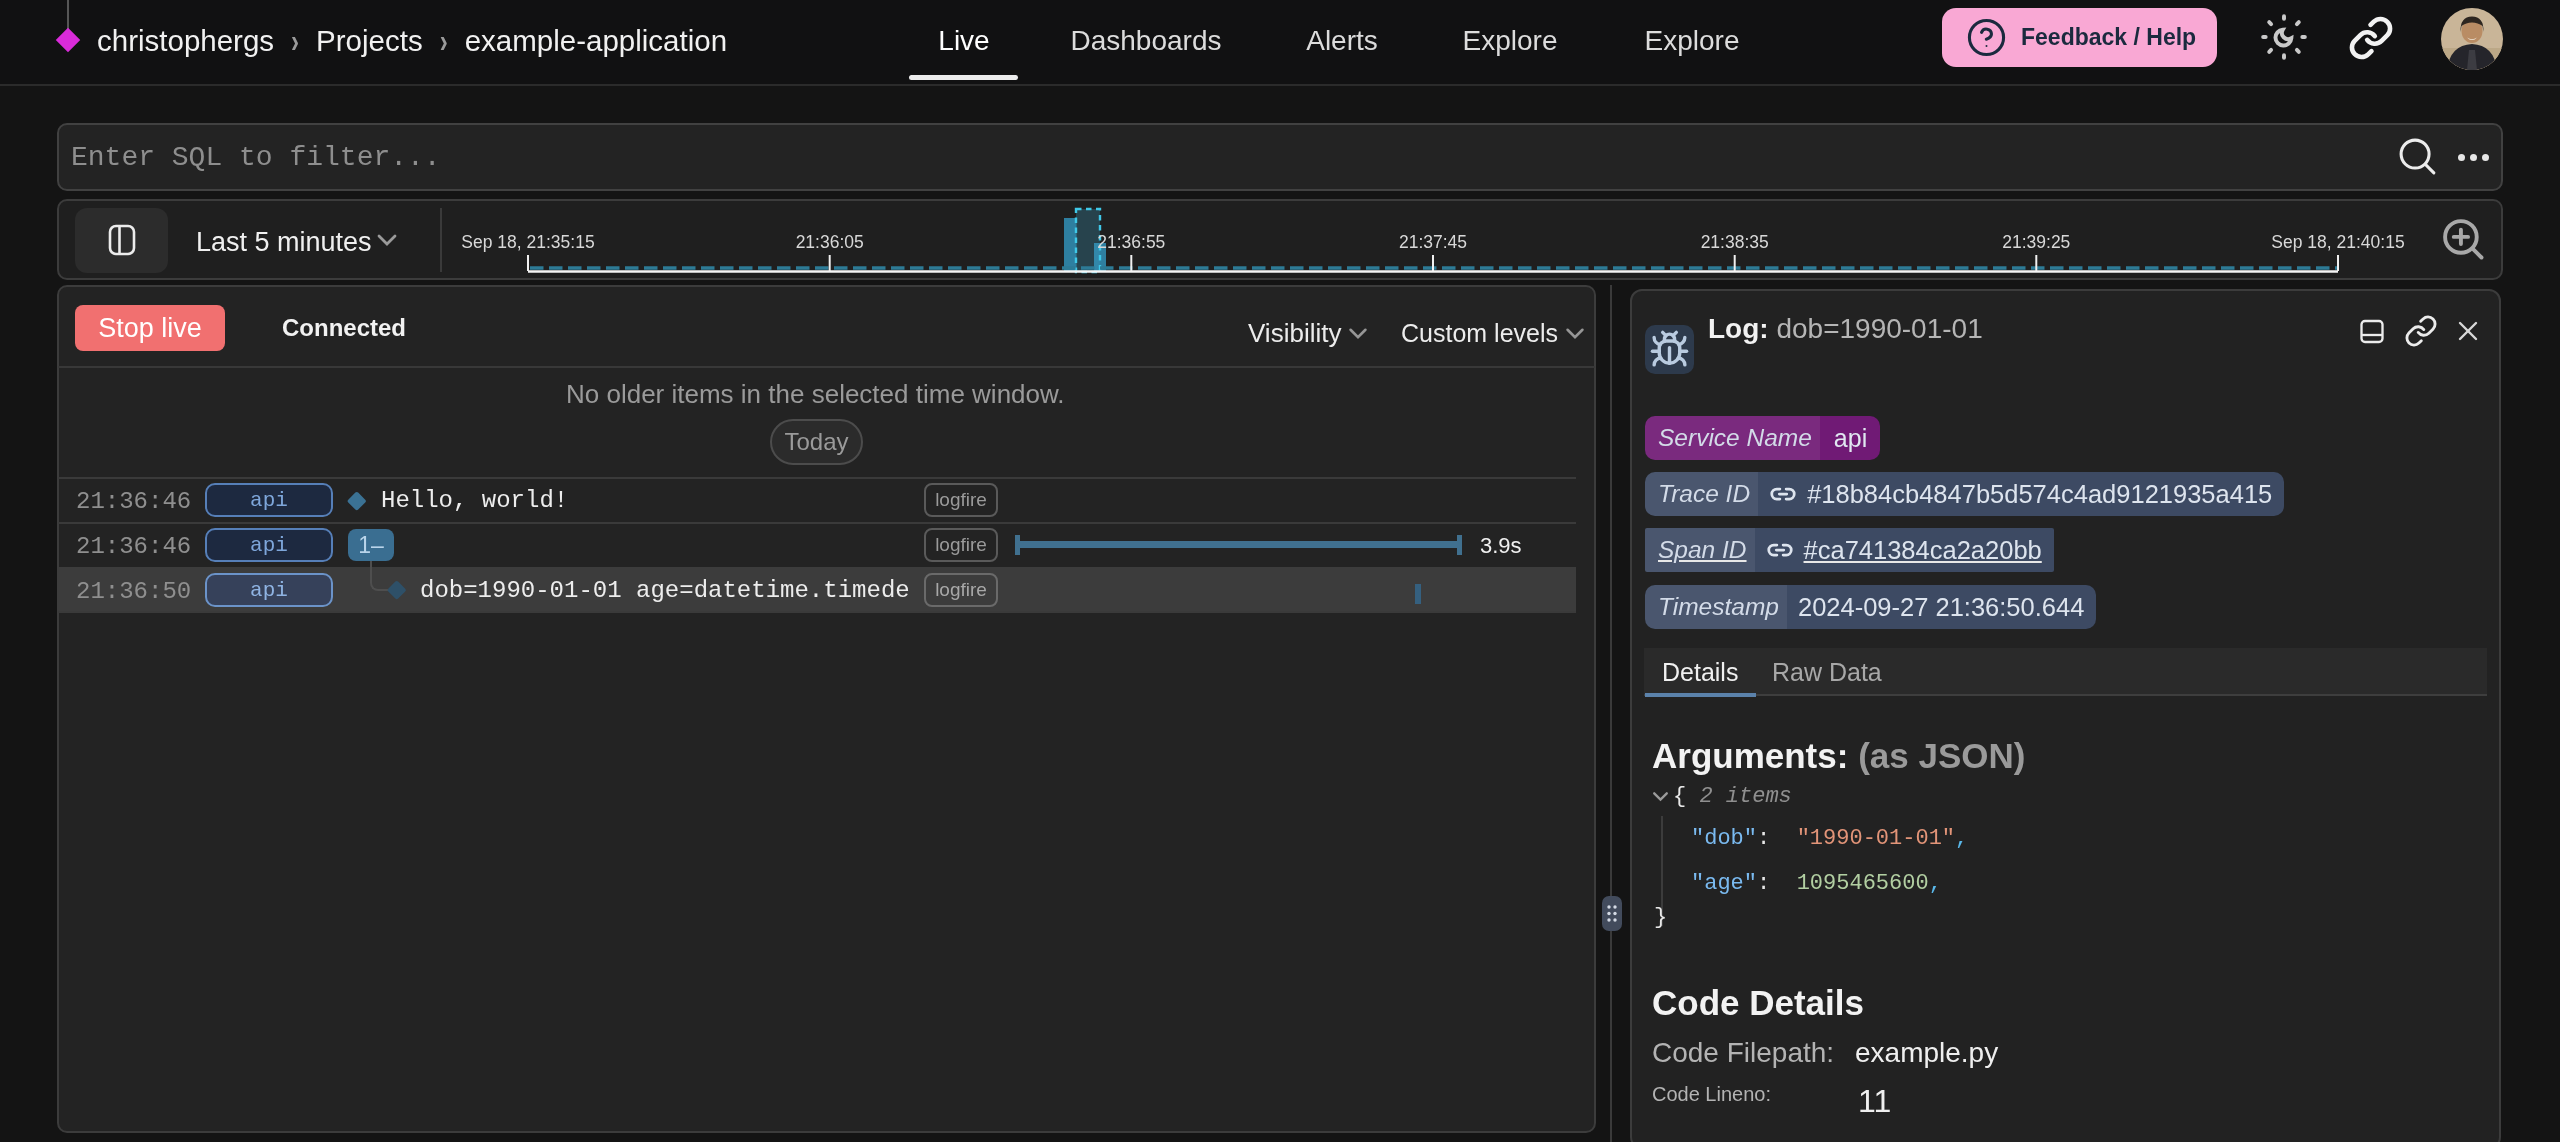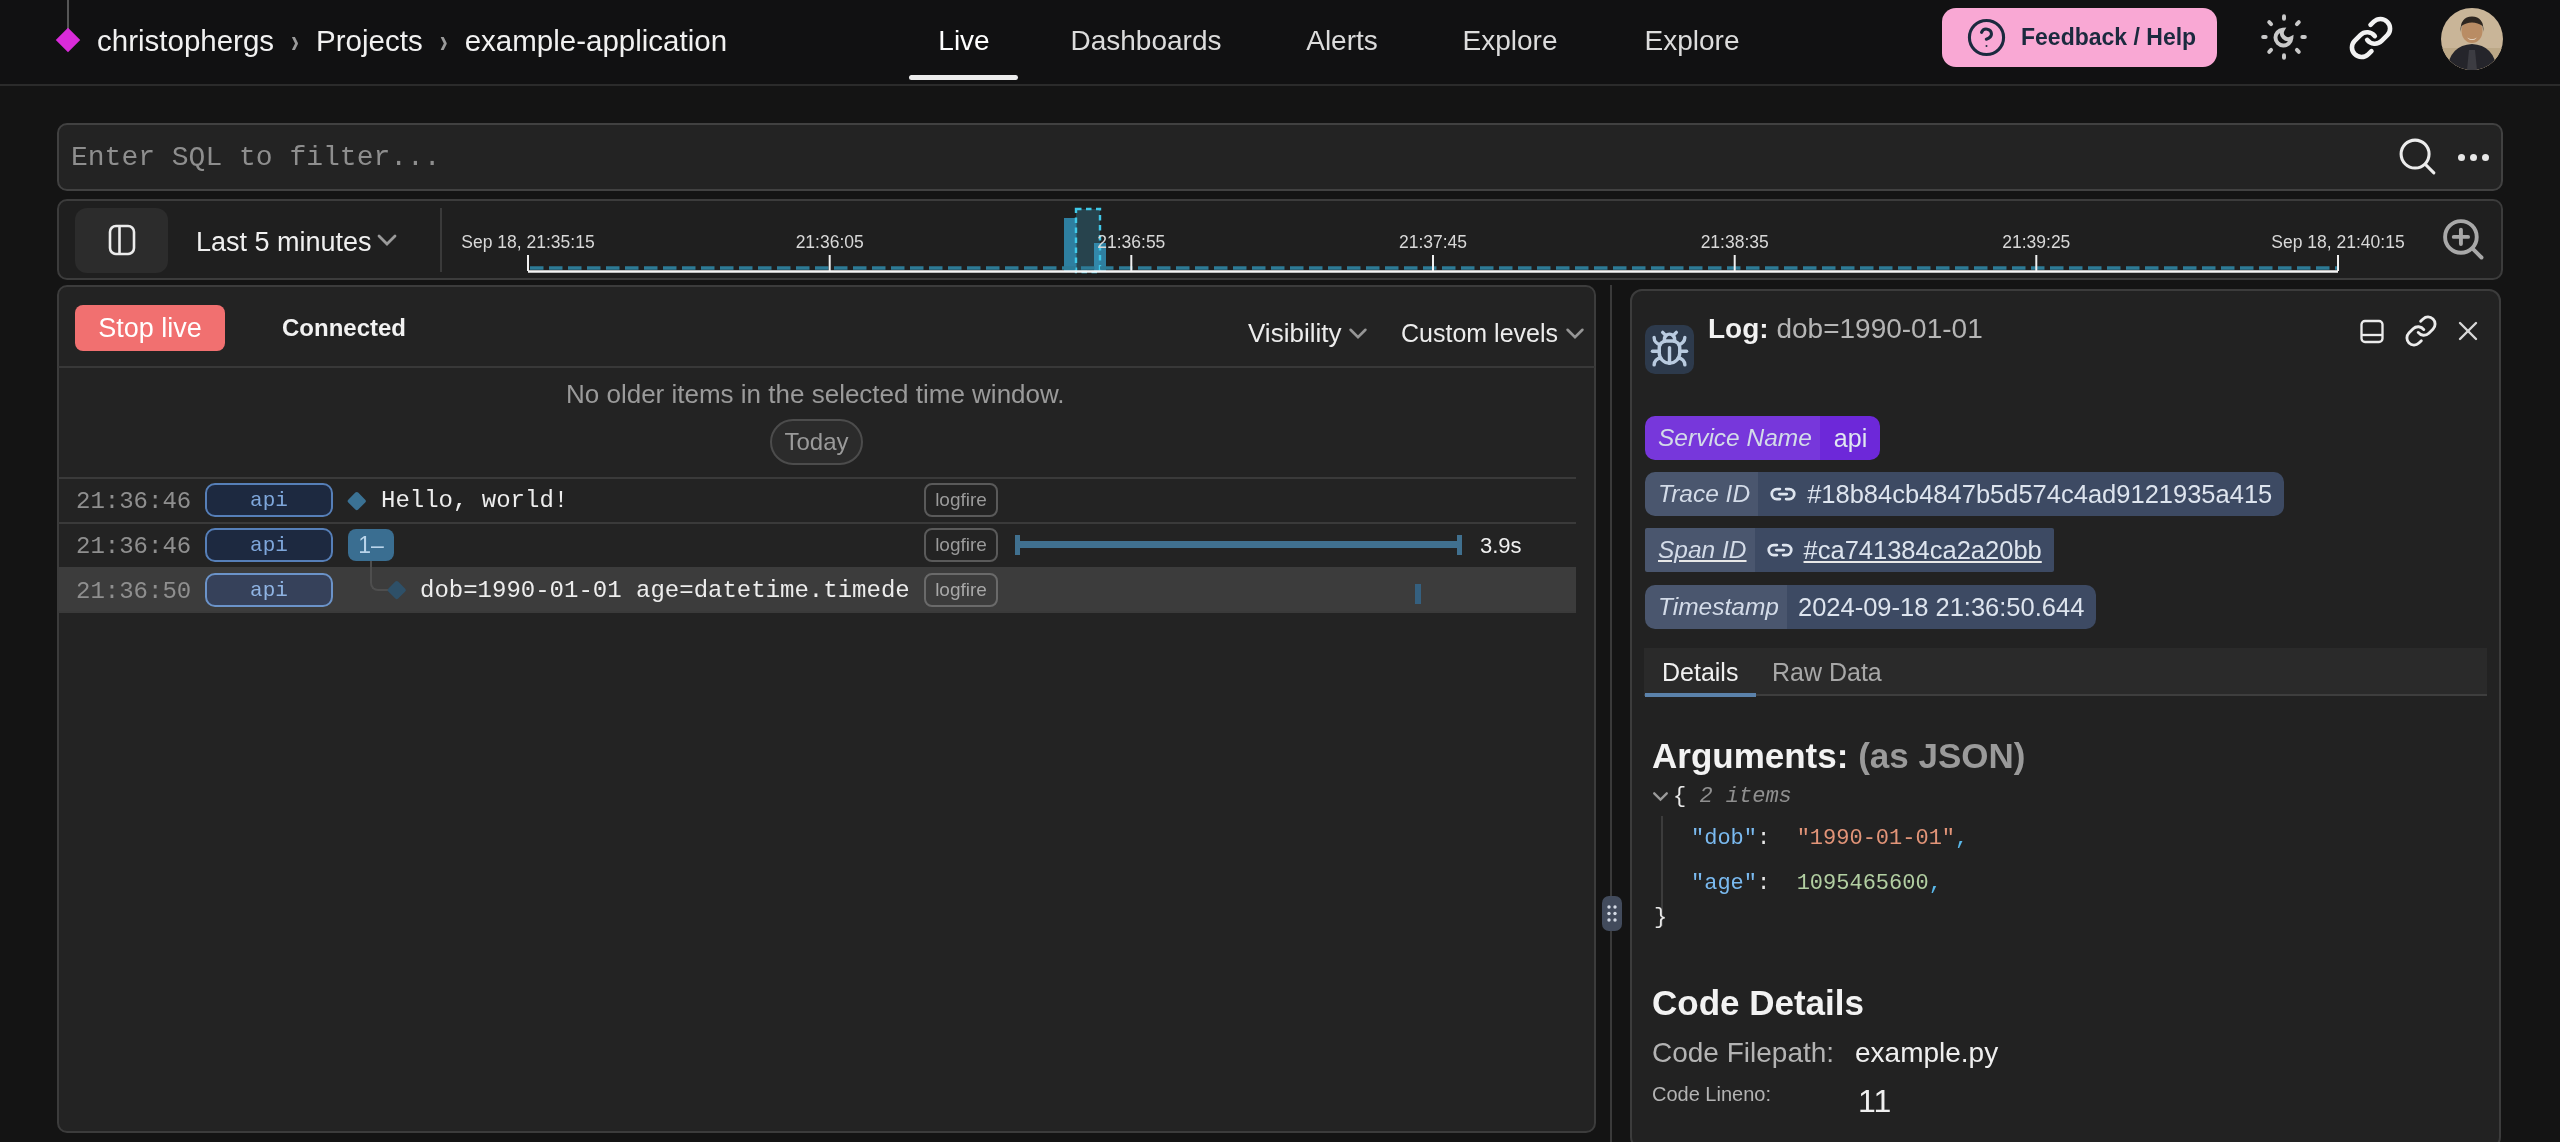--- a/index.html
+++ b/index.html
@@ -210,21 +210,21 @@
   </svg>
   <svg class="abs" style="left:2404px;top:314px;" width="34" height="34" viewBox="0 0 24 24" fill="none" stroke="#ececec" stroke-width="2" stroke-linecap="round" stroke-linejoin="round">
     <path d="M10 13a5 5 0 0 0 7.54.54l3-3a5 5 0 0 0-7.07-7.07l-1.72 1.71"></path>
     <path d="M14 11a5 5 0 0 0-7.54-.54l-3 3a5 5 0 0 0 7.07 7.07l1.71-1.71"></path>
   </svg>
   <svg class="abs" style="left:2458px;top:321px;" width="20" height="20" viewBox="0 0 20 20" fill="none" stroke="#d8d8d8" stroke-width="2.4" stroke-linecap="round">
     <path d="M2 2 L18 18"></path>
       <path d="M18 2 L2 18"></path>
   </svg>
 
-  <div class="abs vctr" style="left:1645px;top:416px;height:44px;background:#6d28d9;border-radius:10px;overflow:hidden;">
+  <div class="abs vctr" style="left:1645px;top:416px;height:44px;background:#701a75;border-radius:10px;overflow:hidden;">
     <span class="it" style="font-size:24.5px;color:#d3dbe8;background:rgba(255,255,255,0.07);padding:10px 8px 10px 13px;">Service Name</span>
     <span style="font-size:25px;color:#e0e7f1;padding:0 13px 0 14px;">api</span>
   </div>
   <div class="abs vctr" style="left:1645px;top:472px;height:44px;background:#3d4a63;border-radius:10px;overflow:hidden;">
     <span class="it" style="font-size:24.5px;color:#d3dbe8;background:rgba(255,255,255,0.07);padding:10px 8px 10px 13px;">Trace ID</span>
     <svg style="margin-left:10px;" width="30" height="30" viewBox="0 0 24 24" fill="none" stroke="#dde4ee" stroke-width="2.2" stroke-linecap="round">
       <path d="M9 12h6"></path>
         <path d="M9.5 8H7a4 4 0 1 0 0 8h2.5"></path>
         <path d="M14.5 8H17a4 4 0 1 1 0 8h-2.5"></path>
     </svg>
@@ -234,21 +234,21 @@
     <span class="it" style="font-size:24.5px;color:#d3dbe8;background:rgba(255,255,255,0.07);padding:10px 8px 10px 13px;">Span ID</span>
     <svg style="margin-left:10px;" width="30" height="30" viewBox="0 0 24 24" fill="none" stroke="#dde4ee" stroke-width="2.2" stroke-linecap="round">
       <path d="M9 12h6"></path>
         <path d="M9.5 8H7a4 4 0 1 0 0 8h2.5"></path>
         <path d="M14.5 8H17a4 4 0 1 1 0 8h-2.5"></path>
     </svg>
     <span style="font-size:25.5px;color:#dde4ee;padding:0 12px 0 9px;">#ca741384ca2a20bb</span>
   </div>
   <div class="abs vctr" style="left:1645px;top:585px;height:44px;background:#3d4a63;border-radius:10px;overflow:hidden;">
     <span class="it" style="font-size:24.5px;color:#d3dbe8;background:rgba(255,255,255,0.07);padding:10px 8px 10px 13px;">Timestamp</span>
-    <span style="font-size:25.5px;color:#dde4ee;padding:0 12px 0 11px;">2024-09-18 21:36:50.644</span>
+    <span style="font-size:25.5px;color:#dde4ee;padding:0 12px 0 11px;">2024-09-27 21:36:50.644</span>
   </div>
 
   <div class="abs" style="left:1644px;top:648px;width:843px;height:48px;box-sizing:border-box;background:#2a2a2a;border-bottom:2px solid #3e3e3e;"></div>
   <div class="abs" style="left:1662px;top:658px;font-size:25px;color:#f0f0f0;">Details</div>
   <div class="abs" style="left:1645px;top:693px;width:111px;height:4px;background:#5b82ab;"></div>
   <div class="abs" style="left:1772px;top:658px;font-size:25px;color:#a8a8a8;">Raw Data</div>
 
   <div class="abs" style="left:1652px;top:736px;font-size:35px;font-weight:bold;color:#f2f2f2;">Arguments: <span style="color:#9a9a9a;">(as JSON)</span></div>
   <svg class="abs" style="left:1652px;top:791px;" width="17" height="11" viewBox="0 0 20 14" fill="none" stroke="#9a9a9a" stroke-width="3" stroke-linecap="round">
       <path d="M2 3 L10 11 L18 3"></path>

